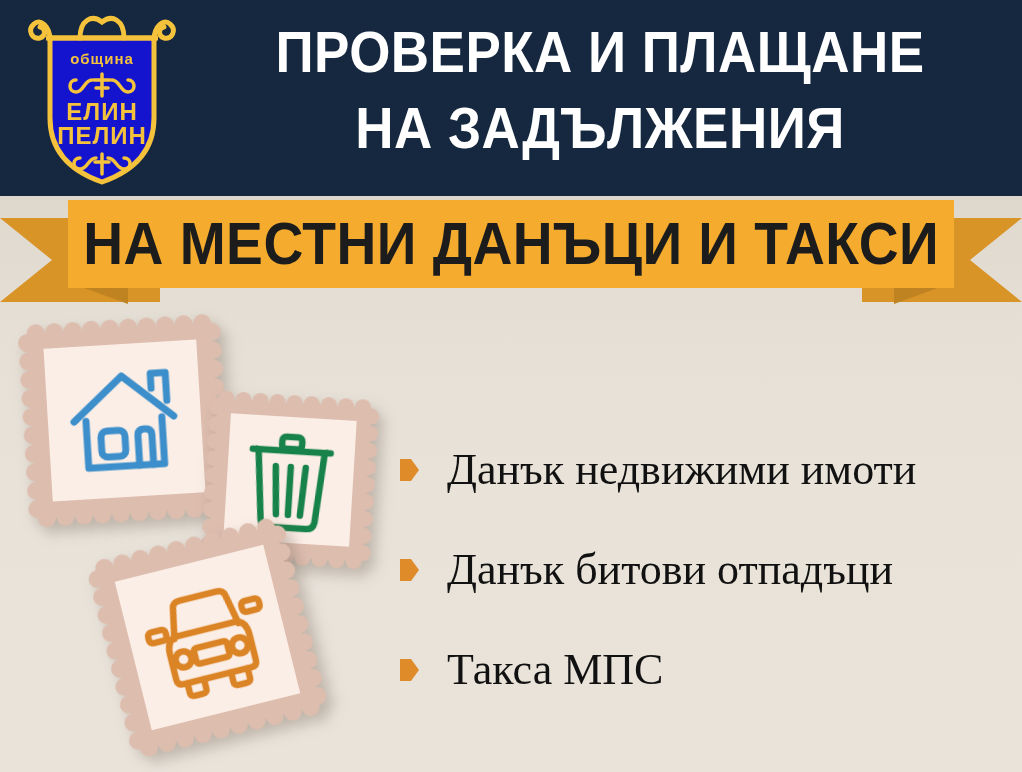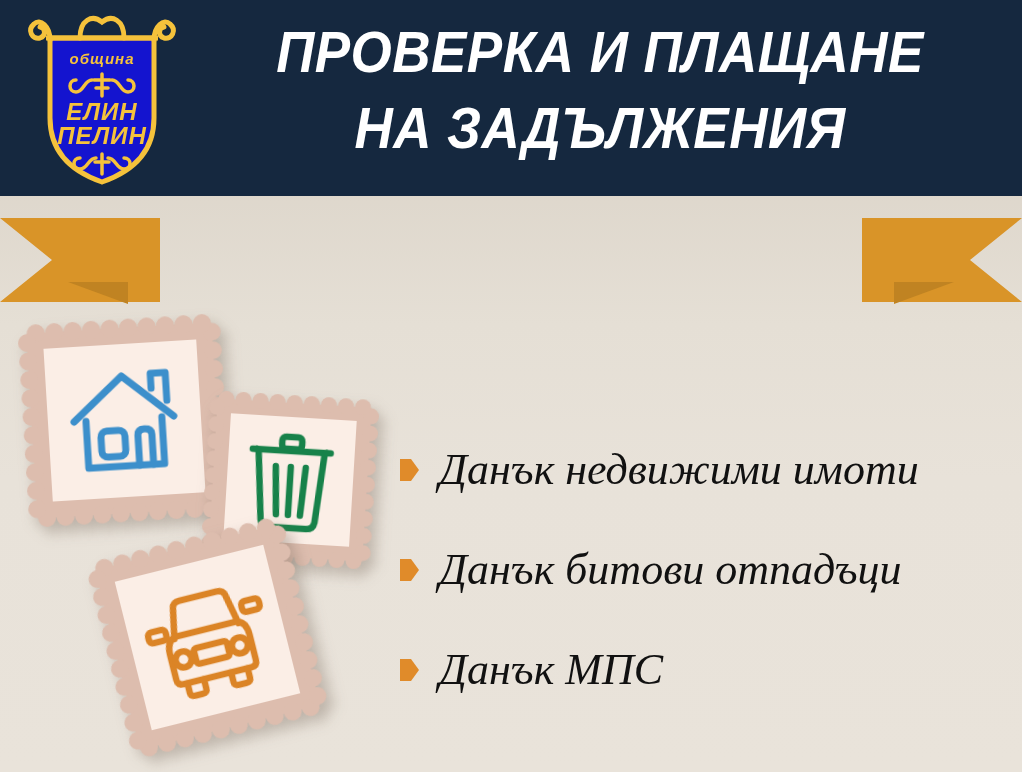--- a/index.html
+++ b/index.html
@@ -16,21 +16,20 @@
     width: 1022px;
     height: 772px;
     overflow: hidden;
     background: linear-gradient(180deg,
         #c9c2b5 0%,
         #d5cec2 10%,
         #ded7cc 24%,
         #e5dfd5 42%,
         #e8e2d9 62%,
         #e9e3da 100%);
-    font-style: italic;
   }
 
   
   .header {
     position: absolute;
     left: 0;
     top: 0;
     width: 1022px;
     height: 196px;
     background: #15283f;
@@ -132,20 +131,21 @@
     position: absolute;
     left: 400px;
     top: 420px;
     width: 610px;
     z-index: 4;
   }
   .list-item {
     display: flex;
     align-items: center;
     height: 100px;
+    gap: 8px;
   }
   .bullet {
     flex: 0 0 auto;
     width: 19px;
     height: 22px;
     margin-right: 20px;
     background: #e08b2a;
     clip-path: polygon(0 0, 11px 0, 19px 11px, 11px 22px, 0 22px);
   }
   .list-label {
@@ -191,20 +191,23 @@
       <span class="t-line">ПРОВЕРКА И ПЛАЩАНЕ</span>
       <span class="t-line">НА ЗАДЪЛЖЕНИЯ</span>
     </div>
   </div>
 
   <div class="ribbon">
     <div class="ribbon-tail left"></div>
     <div class="ribbon-tail right"></div>
     <div class="ribbon-fold left"></div>
     <div class="ribbon-fold right"></div>
+    <div class="ribbon-main">
+      <span class="ribbon-text">НА МЕСТНИ ДАНЪЦИ И ТАКСИ</span>
+    </div>
   </div>
 
   <div class="stamp" id="stamp-house">
     <svg viewBox="0 0 205 205" width="205" height="205" aria-hidden="true">
       <defs>
         <filter id="sc1" x="-5%" y="-5%" width="110%" height="110%">
           <feGaussianBlur stdDeviation="0"></feGaussianBlur>
         </filter>
       </defs>
 
@@ -388,17 +391,17 @@
     <div class="list-item">
       <span class="bullet"></span>
       <span class="list-label">Данък недвижими имоти</span>
     </div>
     <div class="list-item">
       <span class="bullet"></span>
       <span class="list-label">Данък битови отпадъци</span>
     </div>
     <div class="list-item">
       <span class="bullet"></span>
-      <span class="list-label">Данък МПС</span>
+      <span class="list-label">Такса МПС</span>
     </div>
   </div>
 
 </div>
 
 </body></html>

